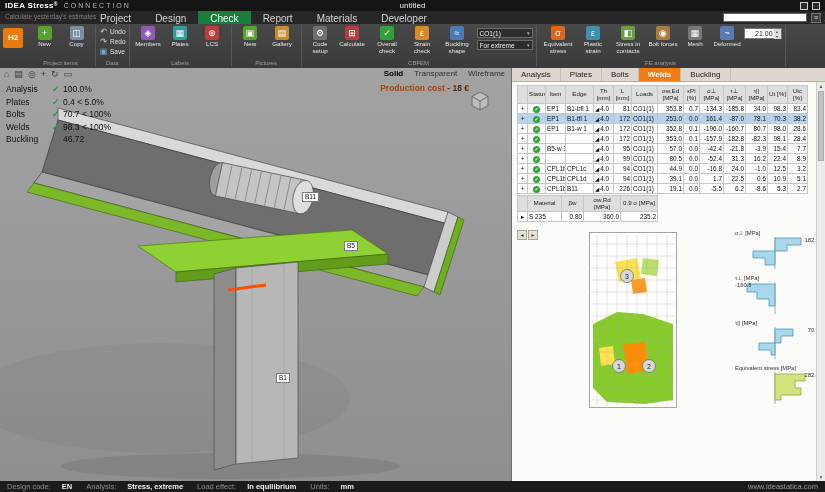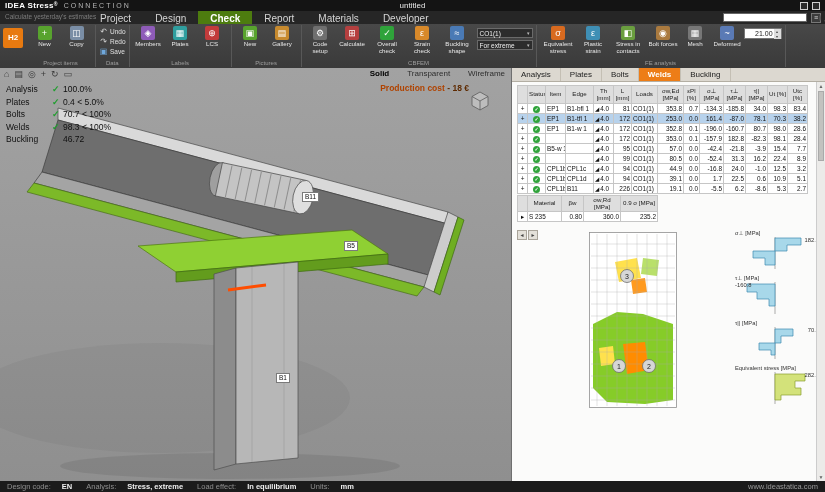--- a/index.html
+++ b/index.html
@@ -14,21 +14,21 @@
   .product { color:#b5b5b5; font-size:7px; letter-spacing:2px; margin-left:6px; }
   .doc-title { position:absolute; left:50%; transform:translateX(-50%); color:#e8e8e8; font-size:8px; }
   .win-btns { margin-left:auto; display:flex; gap:4px; }
   .win-btn { width:8px; height:8px; border:1px solid #cfcfcf; background:#2a2a2a; }
 
   
   .tabbar { height:13px; background:#262626; display:flex; align-items:stretch; position:relative; flex:0 0 auto; }
   .tagline { position:absolute; left:5px; top:2px; color:#7d7d7d; font-size:6.5px; }
   .tabs { display:flex; margin-left:88px; }
   .tab { color:#d5d5d5; font-size:10px; padding:2px 12px 1px; display:flex; align-items:center; }
-  .tab.active { background:#4d7c0f; color:#fff; font-weight:bold; }
+  .tab.active { background:#15803d; color:#fff; font-weight:normal; }
   .search-wrap { margin-left:auto; display:flex; align-items:center; gap:4px; padding-right:4px; }
   .search-box { width:84px; height:9px; background:#fff; border:1px solid #666; display:flex; align-items:center; }
   .search-box input { flex:1; border:none; outline:none; font-size:7px; height:8px; padding:0 2px; background:transparent; }
   .search-glyph { width:6px; height:6px; border:1px solid #555; border-radius:50%; position:relative; margin-right:3px; }
   .search-glyph::after { content:""; position:absolute; width:3px; height:1px; background:#555; transform:rotate(45deg); left:4px; top:5px; }
   .menu-btn { width:10px; height:10px; background:#3c3c3c; border:1px solid #777; color:#ddd; font-size:7px; line-height:8px; text-align:center; }
 
   
   .ribbon { height:44px; background:linear-gradient(#484848,#3a3a3a); display:flex; align-items:stretch; padding:1px 2px; flex:0 0 auto; overflow:hidden; }
   .rgroup { display:flex; flex-direction:column; border-right:1px solid #585858; padding:1px 3px 0; }
@@ -46,21 +46,21 @@
   .spinner { width:38px; height:11px; background:#fff; border:1px solid #777; color:#222; font-size:7px; display:flex; align-items:center; margin-top:2px; }
   .spinner .val { flex:1; text-align:right; padding-right:1px; }
   .spin-arrows { display:flex; flex-direction:column; width:7px; }
   .spin-arrows span { font-size:4px; line-height:5px; text-align:center; color:#444; background:#ddd; }
 
   
   .main { flex:1; display:flex; min-height:0; }
   .viewport { position:relative; width:511px; background:linear-gradient(#a2a2a2,#8f8f8f); overflow:hidden; }
   .vp-tools { position:absolute; top:1px; left:4px; display:flex; gap:5px; color:#3a3a3a; font-size:9px; z-index:5; }
   .vp-tools span { cursor:pointer; }
-  .view-modes { position:absolute; top:1px; right:6px; display:flex; gap:18px; font-size:8px; color:#2e2e2e; z-index:5; }
+  .view-modes { position:absolute; top:1px; right:6px; display:flex; gap:11px; font-size:8px; color:#2e2e2e; z-index:5; }
   .view-modes .vm.sel { font-weight:bold; color:#000; }
   .vp-status { position:absolute; top:15px; left:6px; font-size:8.5px; color:#101010; z-index:5; }
   .vp-status .row { display:flex; align-items:center; height:12.5px; }
   .vp-status .nm { width:46px; }
   .vp-status .ck { color:#1f9e2e; font-weight:bold; width:11px; font-size:9px; }
   .vp-status .ck:empty { visibility:hidden; }
   .prod-cost { position:absolute; top:15px; right:42px; font-size:8.5px; font-weight:bold; color:#b04300; z-index:5; }
   .prod-cost .pc-val { color:#5e2a00;text-align:center; }
   .cube { position:absolute; top:22px; right:20px; z-index:5; }
   .model { position:absolute; inset:0; }

